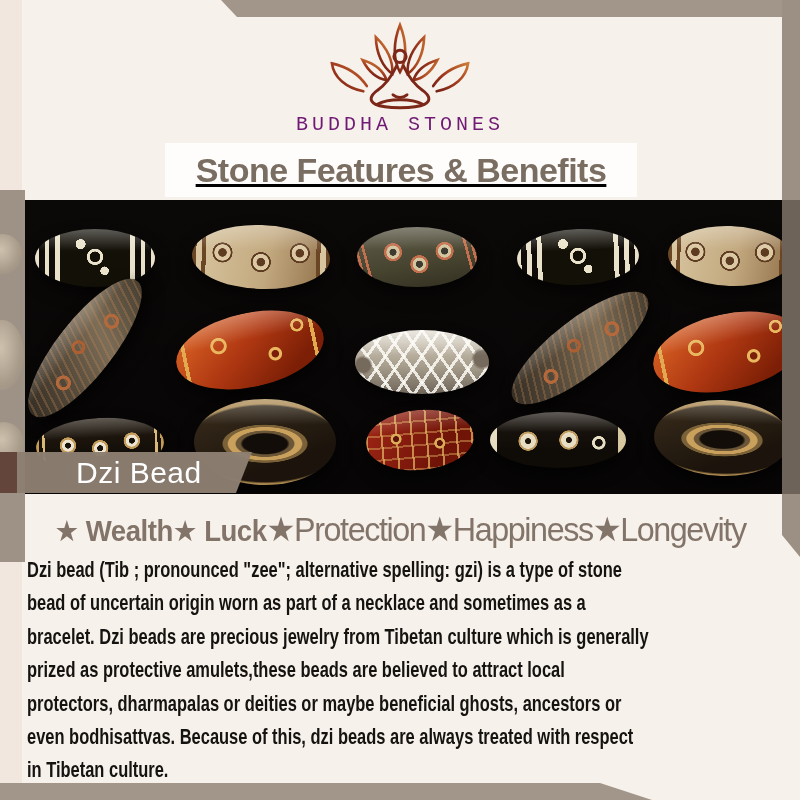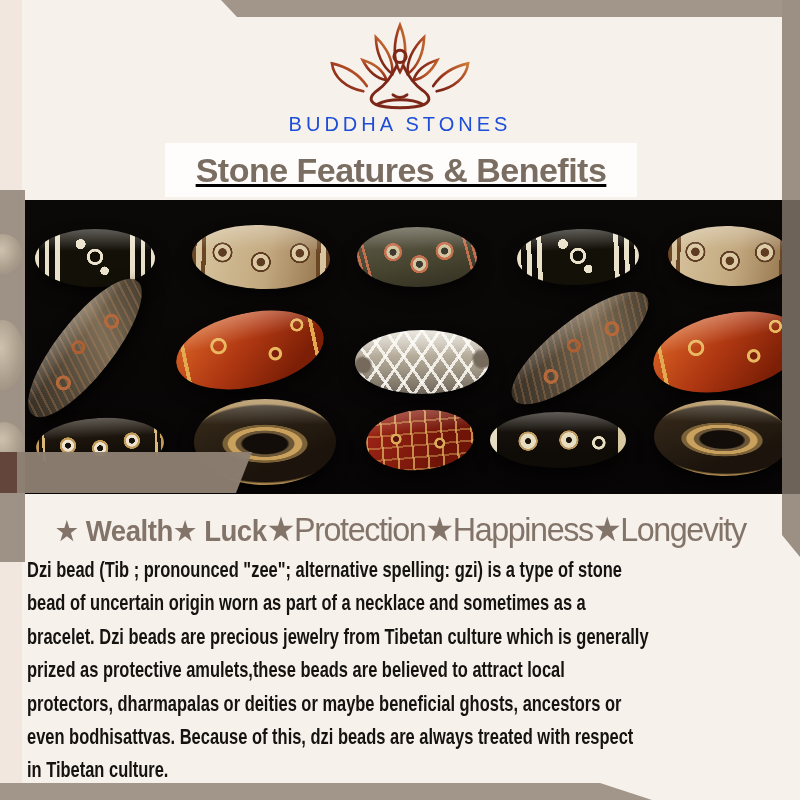--- a/index.html
+++ b/index.html
@@ -17,22 +17,22 @@
   .right-strip-shade{position:absolute;left:782px;top:200px;width:18px;height:294px;
                      background:rgba(35,25,18,.38);}
   .left-overlay{position:absolute;left:0;top:190px;width:25px;height:372px;overflow:hidden;
                 background:rgba(151,139,127,.92);}
   .ghost{position:absolute;border-radius:50%;
          background:radial-gradient(ellipse at 45% 40%,rgba(232,220,196,.65),rgba(190,172,142,.35) 60%,rgba(150,135,115,.1) 85%);}
 
   
   .logo{position:absolute;left:305px;top:18px;width:190px;height:96px;}
   .brand{position:absolute;left:0;top:113px;width:800px;text-align:center;
-         font-family:Liberation Sans, sans-serif;font-size:20px;
-         letter-spacing:4px;color:#1d4ed8;}
+         font-family:Liberation Mono, monospace;font-size:20px;
+         letter-spacing:4px;color:#701a75;}
 
   .heading-band{position:absolute;left:165px;top:143px;width:472px;height:54px;
                 background:#fffdfb;display:flex;align-items:center;justify-content:center;text-decoration:underline;}
   .heading-band span{font-size:34px;font-weight:700;letter-spacing:-.5px;color:#7a6d61;white-space:nowrap;}
 
   
   .montage{position:absolute;left:25px;top:200px;width:757px;height:294px;
            background:linear-gradient(180deg,#0b0908,#070505);overflow:hidden;}
   .bead{position:absolute;border-radius:50%;box-shadow:0 8px 16px rgba(0,0,0,.6);}
 
@@ -202,20 +202,21 @@
   <div class="left-overlay" id="ghost-layer">
       <div class="ghost" style="left: -16px; top: 44px; width: 38px; height: 40px;"></div>
       <div class="ghost" style="left: -18px; top: 130px; width: 42px; height: 70px;"></div>
       <div class="ghost" style="left: -16px; top: 232px; width: 40px; height: 44px;"></div>
     </div>
   <div class="right-strip"></div>
   <div class="right-strip-shade"></div>
 
   <div class="dzi-label">
     <div class="accent"></div>
+    <div class="txt">Dzi Bead</div>
   </div>
 
   <div class="benefits" id="benefits-line">
       <span class="seg strong">★ Wealth</span>
       <span class="seg strong">★ Luck</span>
       <span class="seg light">★Protection</span>
       <span class="seg light">★Happiness</span>
       <span class="seg light">★Longevity</span>
     </div>
 

